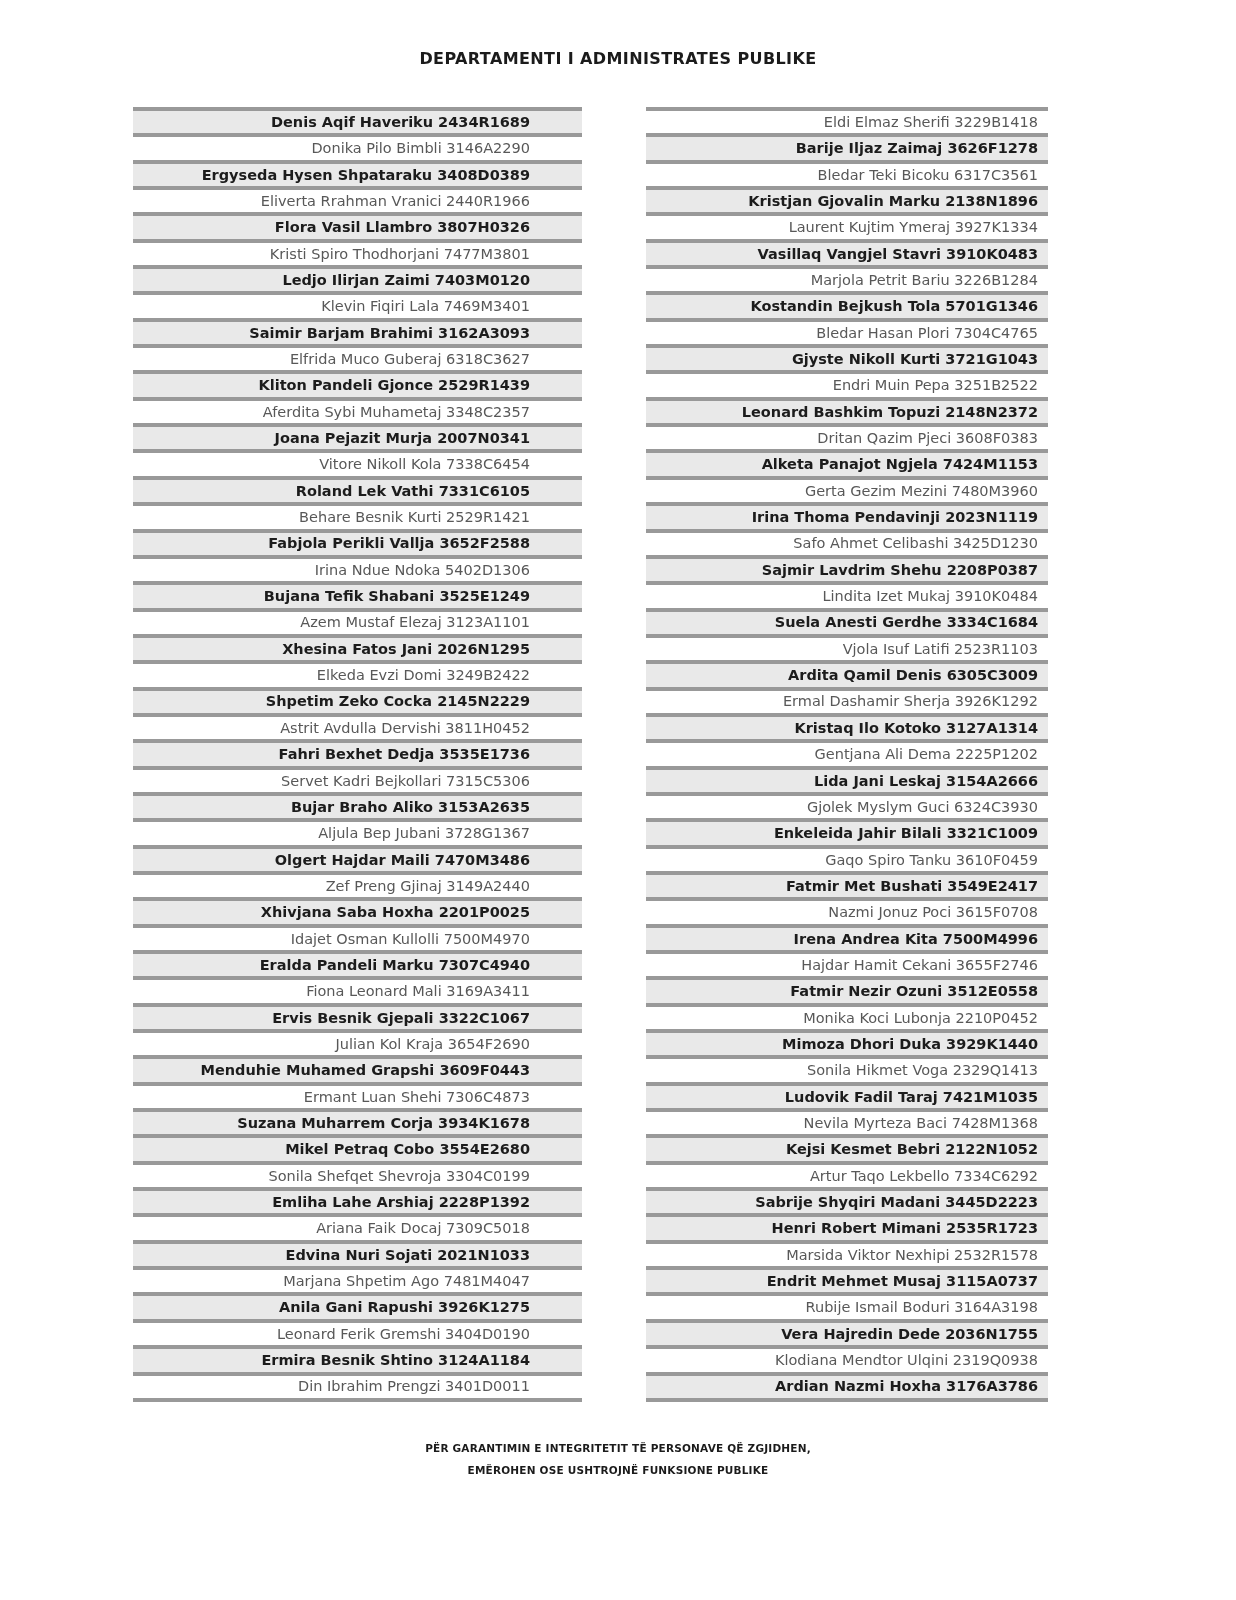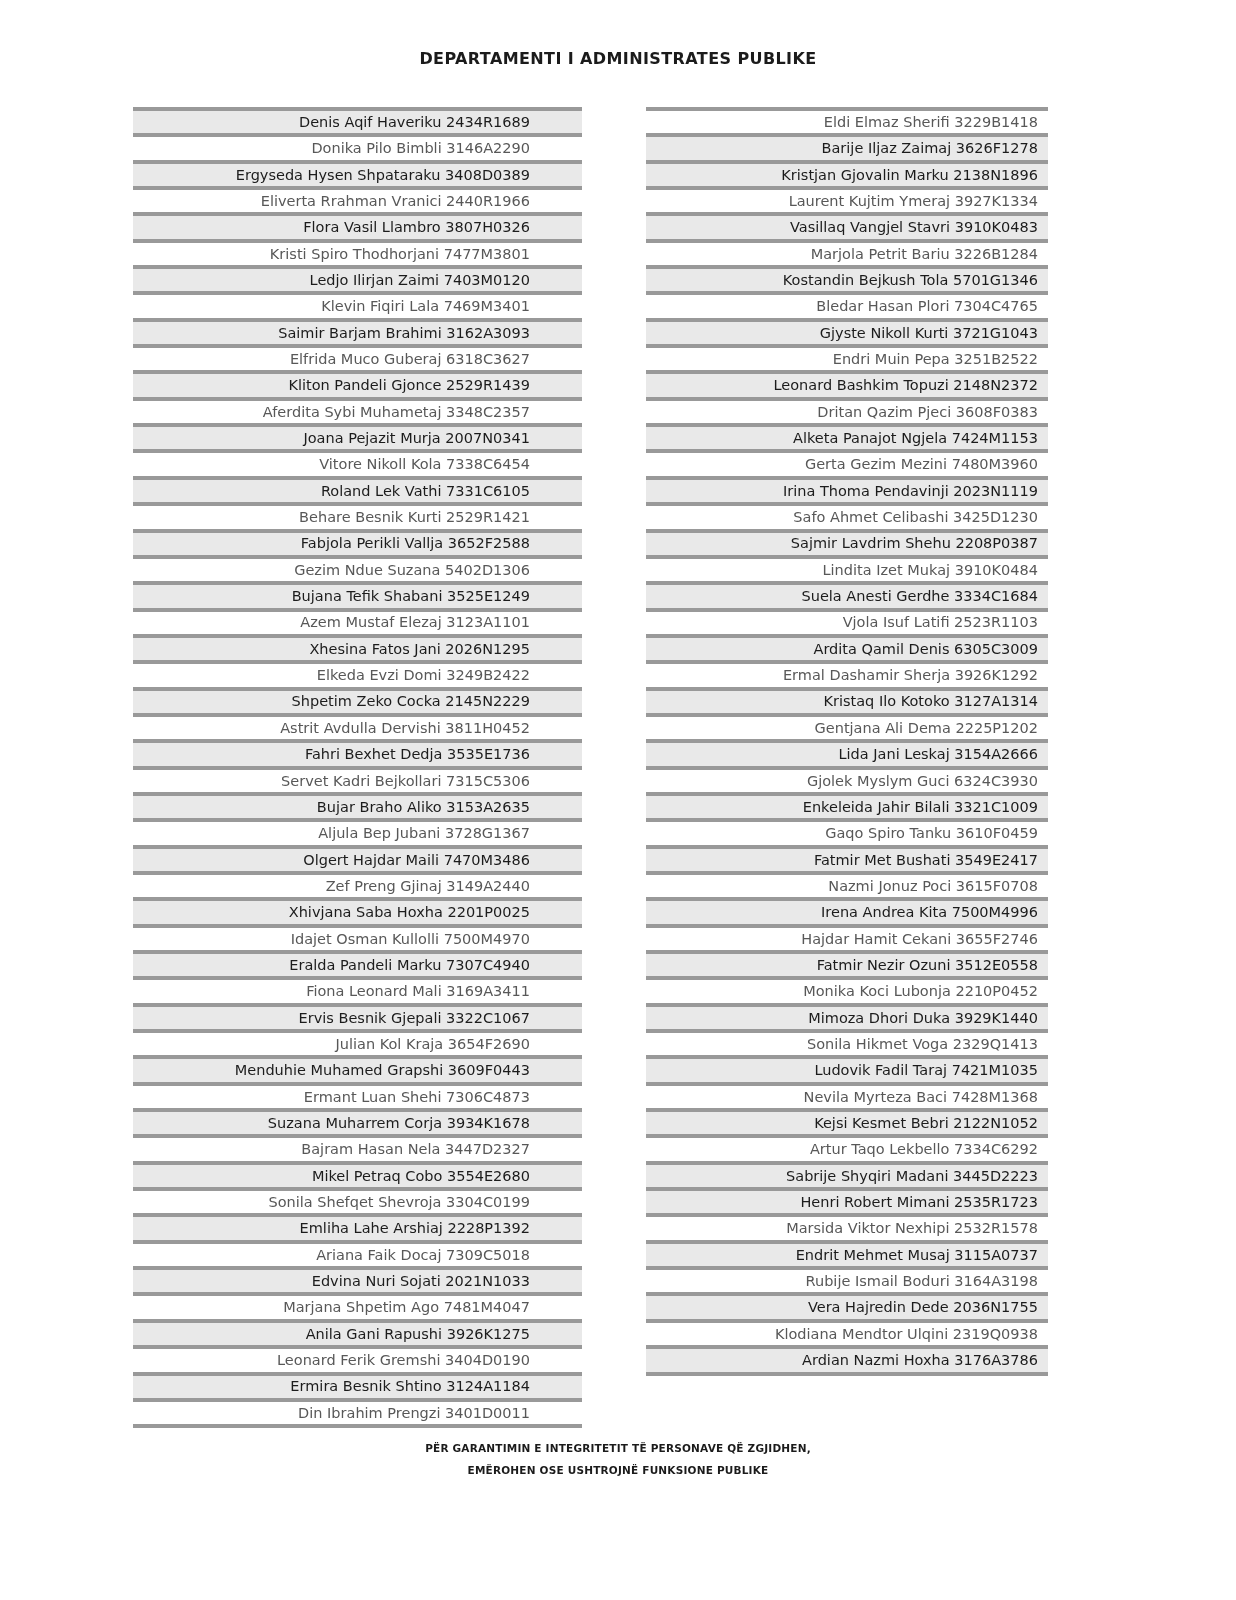--- a/index.html
+++ b/index.html
@@ -39,21 +39,21 @@
     justify-content: flex-end;
     overflow: hidden;
   }
   .row.shaded { background: var(--shaded, #e9e9e9); }
   .row.plain  { background: var(--plain, #ffffff); align-items: center; }
   .row .entry {
     font-size: 14.5px;
     white-space: nowrap;
     line-height: 1;
   }
-  .row.shaded .entry { font-weight: normal; color: var(--text-bold, #1c1c1c); }
+  .row.shaded .entry { font-weight: bold; color: var(--text-bold, #1c1c1c); }
   .row.plain  .entry { font-weight: normal; color: var(--text-light, #585858); }
   .col-left  .row { padding-right: 52px; }
   .col-right .row { padding-right: 10px; }
   .doc-footer {
     position: absolute;
     top: 1437px;
     left: 0;
     width: 100%;
     text-align: center;
     font-size: 10.5px;
@@ -115,21 +115,21 @@
       <div class="row shaded">
         <span class="entry">Roland Lek Vathi 7331C6105</span>
       </div>
       <div class="row plain">
         <span class="entry">Behare Besnik Kurti 2529R1421</span>
       </div>
       <div class="row shaded">
         <span class="entry">Fabjola Perikli Vallja 3652F2588</span>
       </div>
       <div class="row plain">
-        <span class="entry">Gezim Ndue Suzana 5402D1306</span>
+        <span class="entry">Irina Ndue Ndoka 5402D1306</span>
       </div>
       <div class="row shaded">
         <span class="entry">Bujana Tefik Shabani 3525E1249</span>
       </div>
       <div class="row plain">
         <span class="entry">Azem Mustaf Elezaj 3123A1101</span>
       </div>
       <div class="row shaded">
         <span class="entry">Xhesina Fatos Jani 2026N1295</span>
       </div>
@@ -180,23 +180,20 @@
       </div>
       <div class="row shaded">
         <span class="entry">Menduhie Muhamed Grapshi 3609F0443</span>
       </div>
       <div class="row plain">
         <span class="entry">Ermant Luan Shehi 7306C4873</span>
       </div>
       <div class="row shaded">
         <span class="entry">Suzana Muharrem Corja 3934K1678</span>
       </div>
-      <div class="row plain">
-        <span class="entry">Bajram Hasan Nela 3447D2327</span>
-      </div>
       <div class="row shaded">
         <span class="entry">Mikel Petraq Cobo 3554E2680</span>
       </div>
       <div class="row plain">
         <span class="entry">Sonila Shefqet Shevroja 3304C0199</span>
       </div>
       <div class="row shaded">
         <span class="entry">Emliha Lahe Arshiaj 2228P1392</span>
       </div>
       <div class="row plain">
@@ -221,20 +218,23 @@
         <span class="entry">Din Ibrahim Prengzi 3401D0011</span>
       </div>
     </div>
 
   <div class="col col-right" id="col-right">
       <div class="row plain">
         <span class="entry">Eldi Elmaz Sherifi 3229B1418</span>
       </div>
       <div class="row shaded">
         <span class="entry">Barije Iljaz Zaimaj 3626F1278</span>
+      </div>
+      <div class="row plain">
+        <span class="entry">Bledar Teki Bicoku 6317C3561</span>
       </div>
       <div class="row shaded">
         <span class="entry">Kristjan Gjovalin Marku 2138N1896</span>
       </div>
       <div class="row plain">
         <span class="entry">Laurent Kujtim Ymeraj 3927K1334</span>
       </div>
       <div class="row shaded">
         <span class="entry">Vasillaq Vangjel Stavri 3910K0483</span>
       </div>

